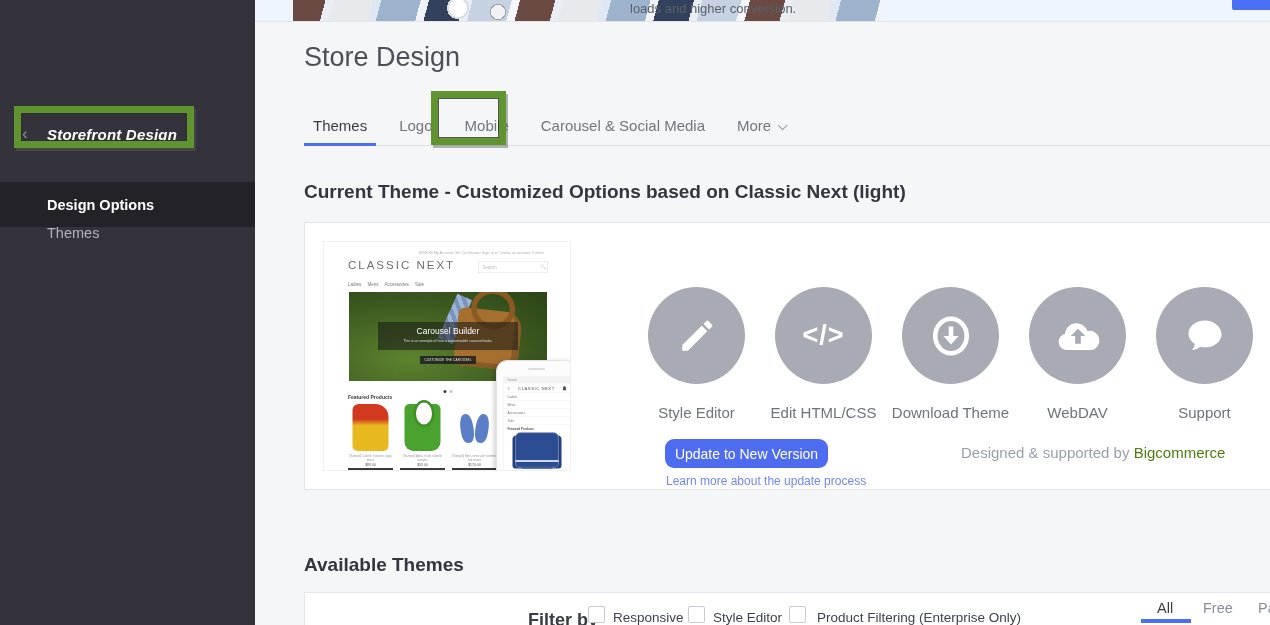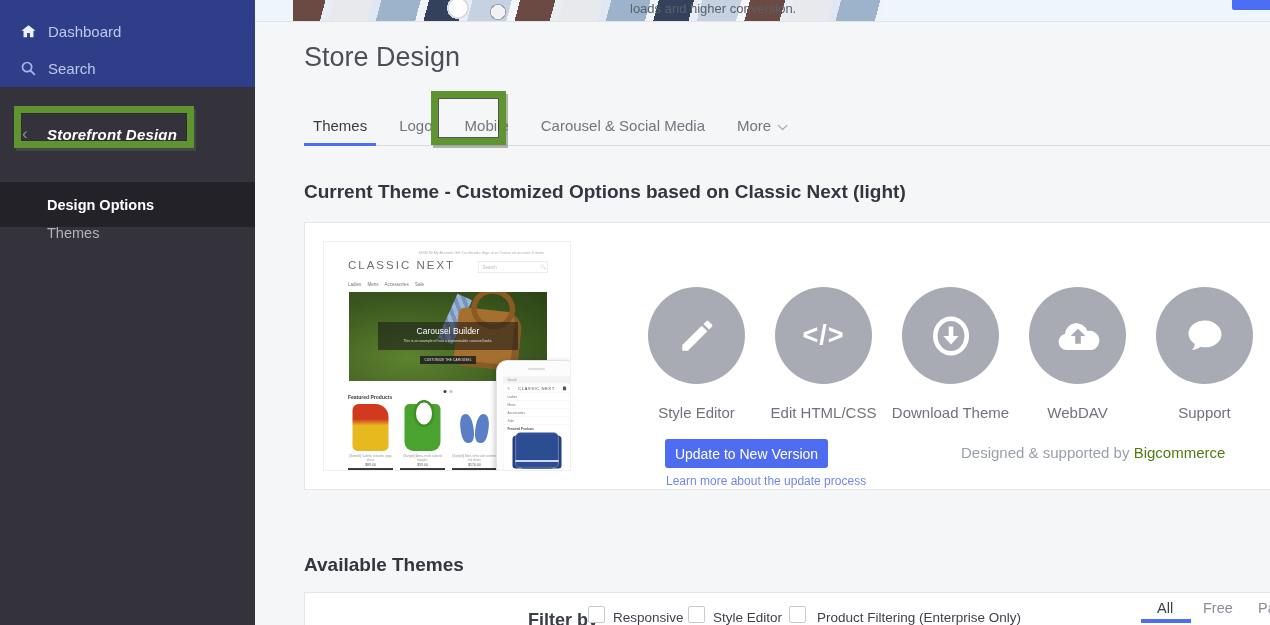--- a/index.html
+++ b/index.html
@@ -121,21 +121,21 @@
 
   
   .actions { position:absolute; left:328px; top:64px; display:flex; }
   .action { width:127px; text-align:center; cursor:pointer; }
   .circle { width:97px; height:97px; border-radius:50%; background:#a9abb4; margin:0 auto;
     display:flex; align-items:center; justify-content:center; }
   .action-label { margin-top:20px; font-size:15px; color:#6f737c; }
   .code-glyph { color:#fff; font-size:27px; letter-spacing:1px; font-weight:bold; font-family:"Liberation Sans",sans-serif; }
 
   .update-btn { position:absolute; left:360px; top:216px; width:163px; height:29px; background:#4e6cf0;
-    border:none; border-radius:3px; color:#fff; font-size:14px; font-family:inherit; cursor:pointer; }
+    border:none; border-radius:9px; color:#fff; font-size:14px; font-family:inherit; cursor:pointer; }
   .learn-link { position:absolute; left:361px; top:251px; font-size:12px; color:#7187ef; text-decoration:none; cursor:pointer; }
   .credit { position:absolute; left:656px; top:221px; font-size:15px; color:#9aa0ab; }
   .credit a { color:#4d7c0f; text-decoration:none; cursor:pointer; }
 
   
   .card2 { left:304px; top:592px; width:990px; height:70px; }
   .filter-label { position:absolute; left:223px; top:17px; font-size:18px; font-weight:bold; color:#3a3d46; }
   .cb { position:absolute; top:13px; width:17px; height:17px; border:1px solid #c7cad2; border-radius:2px;
     background:#fff; appearance:none; -webkit-appearance:none; cursor:pointer; }
   .cb-label { position:absolute; top:17px; font-size:13.5px; color:#3f424c; }
@@ -148,39 +148,20 @@
     box-shadow:inset 0 0 0 1px rgba(45,45,45,.8), 2px 3px 0 rgba(90,95,85,.45); }
   .annot1 { left:14px; top:106px; width:180px; height:42px; }
   .annot2 { left:431px; top:91px; width:75px; height:54px; }
 
   svg { display:block; }
 </style>
 </head>
 <body>
 
 <div class="sidebar">
-  <div class="sidebar-top">
-    <div class="side-item">
-      <span class="ico">
-        <svg viewBox="0 0 24 24" width="17" height="17">
-            <path fill="#eef1fc" d="M12 3 2 11h3v9h5v-6h4v6h5v-9h3z"></path>
-          </svg>
-      </span>
-      <span class="lbl">Dashboard</span>
-    </div>
-    <div class="side-item">
-      <span class="ico">
-        <svg viewBox="0 0 24 24" width="17" height="17">
-            <circle cx="10" cy="10" r="6.5" fill="none" stroke="#aab6e8" stroke-width="2.4"></circle>
-            <path d="M15 15l6 6" stroke="#aab6e8" stroke-width="2.4"></path>
-          </svg>
-      </span>
-      <span class="lbl">Search</span>
-    </div>
-  </div>
 
   <div class="sf-row">
     <span class="sf-chev">‹</span>
     <span class="sf-title">Storefront Design</span>
   </div>
 
   <div class="nav-row active">
     <span class="nlbl">Design Options</span>
   </div>
   <div class="nav-row plain">

